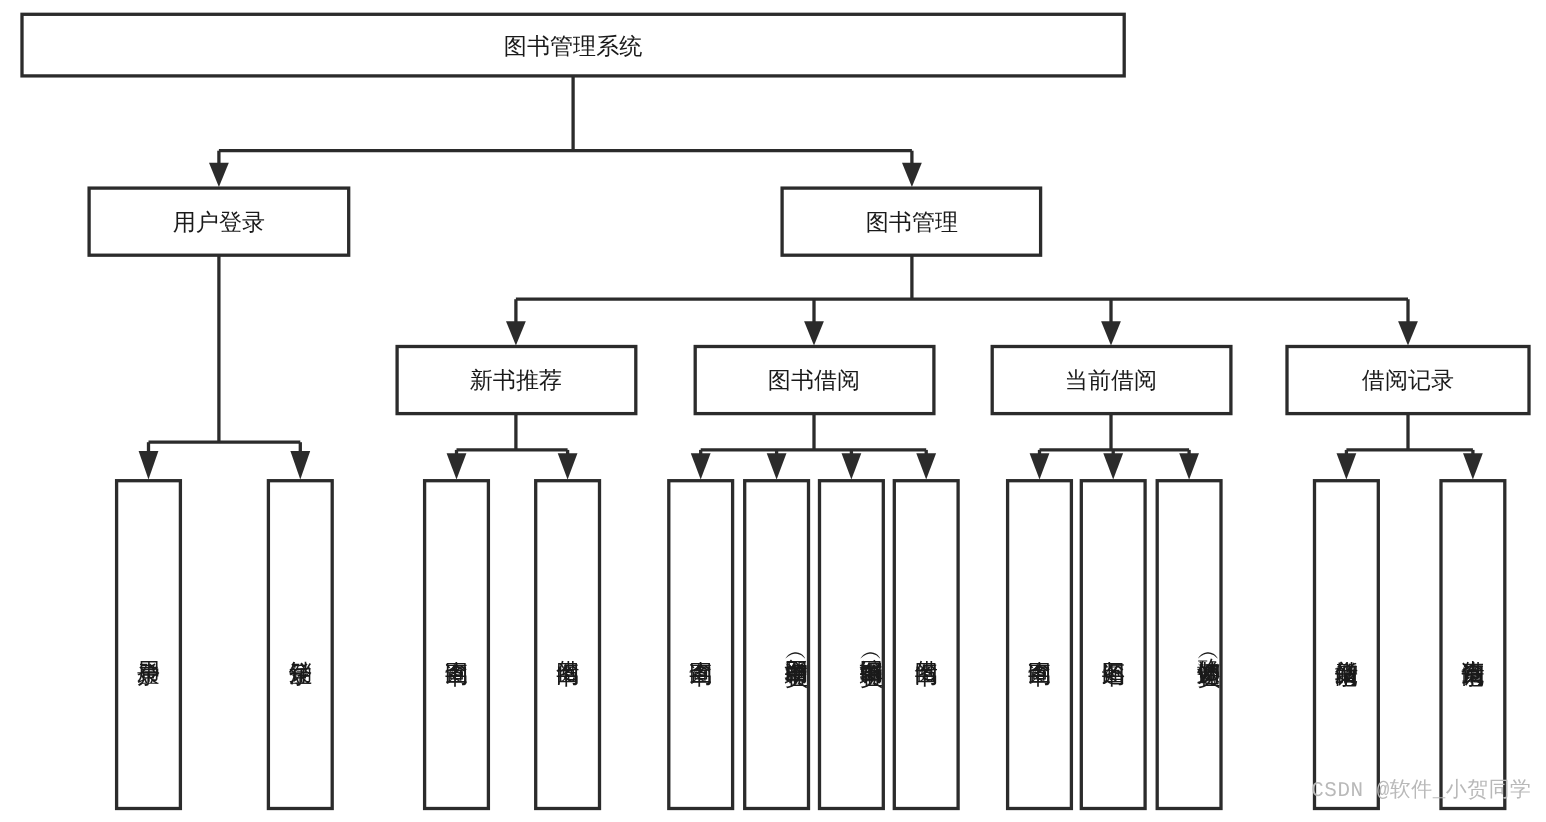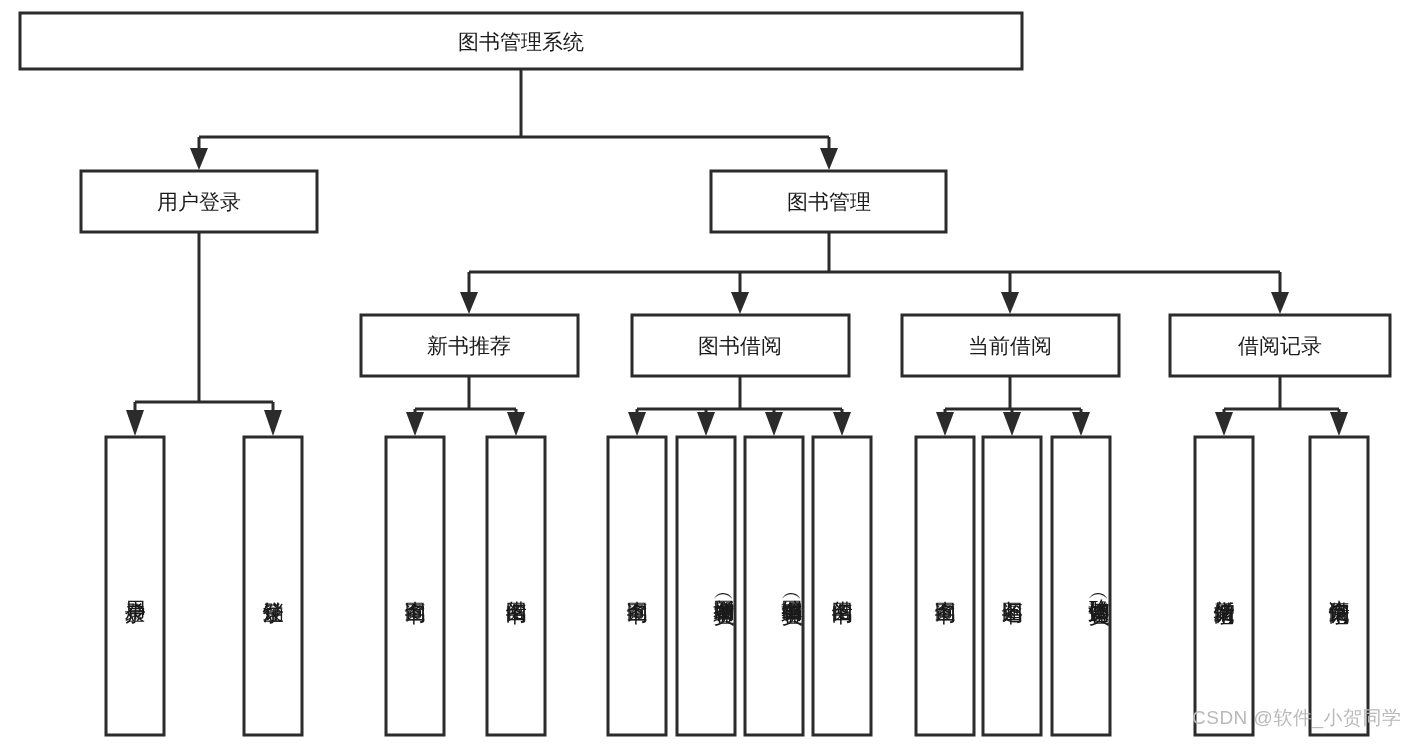--- a/index.html
+++ b/index.html
@@ -59,21 +59,21 @@
     letter-spacing: 1px;
     display: flex;
     align-items: center;
     justify-content: center;
     text-align: center;
     white-space: nowrap;
     pointer-events: none;
   }
   .watermark {
     position: absolute;
-    font-family: Liberation Sans, sans-serif;
+    font-family: Liberation Mono, monospace;
     font-size: 19px;
     color: #b9b9b9;
     white-space: nowrap;
     letter-spacing: 0.5px;
   }
 </style>
 </head>
 <body>
 
 <div id="diagram-root">

